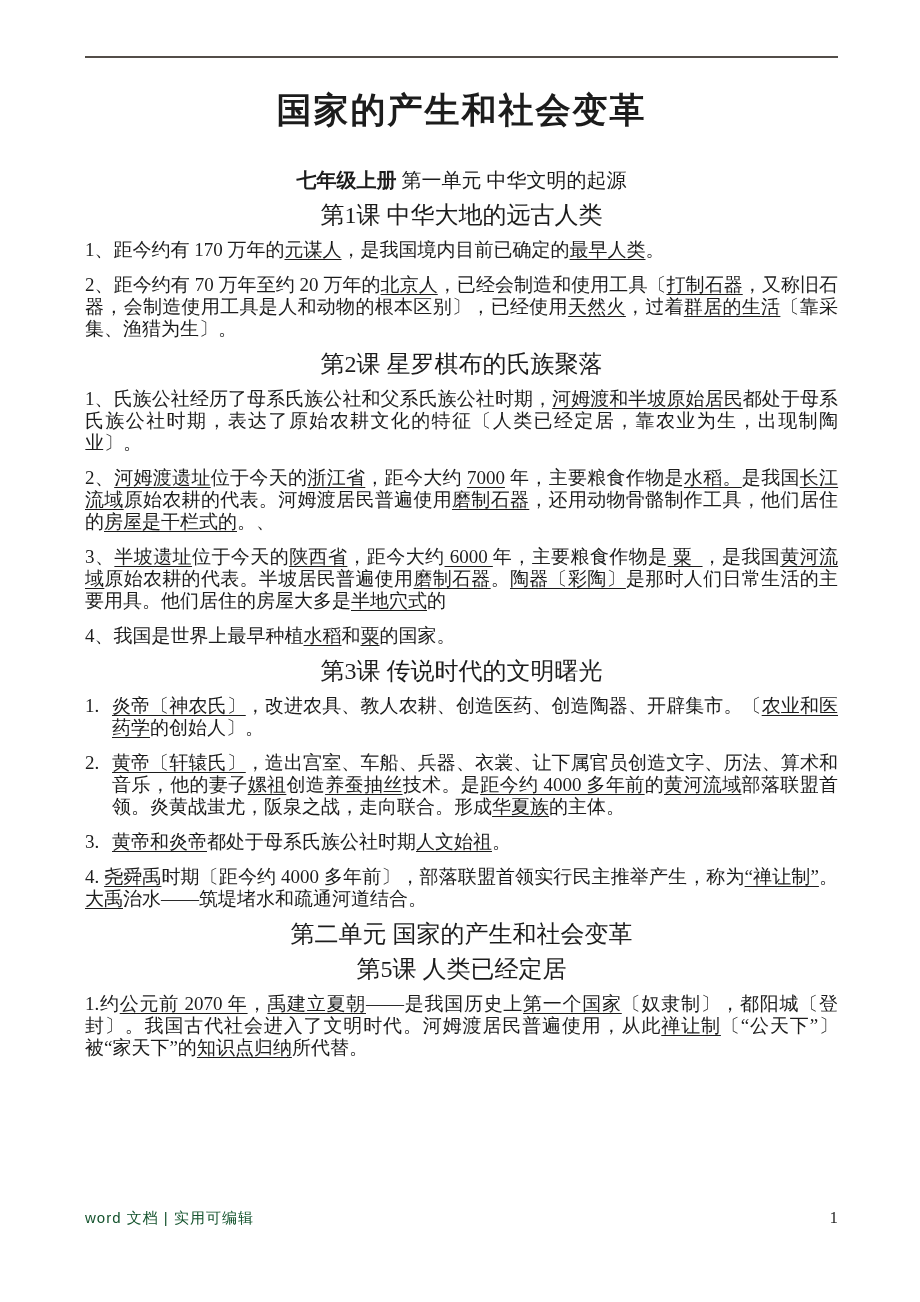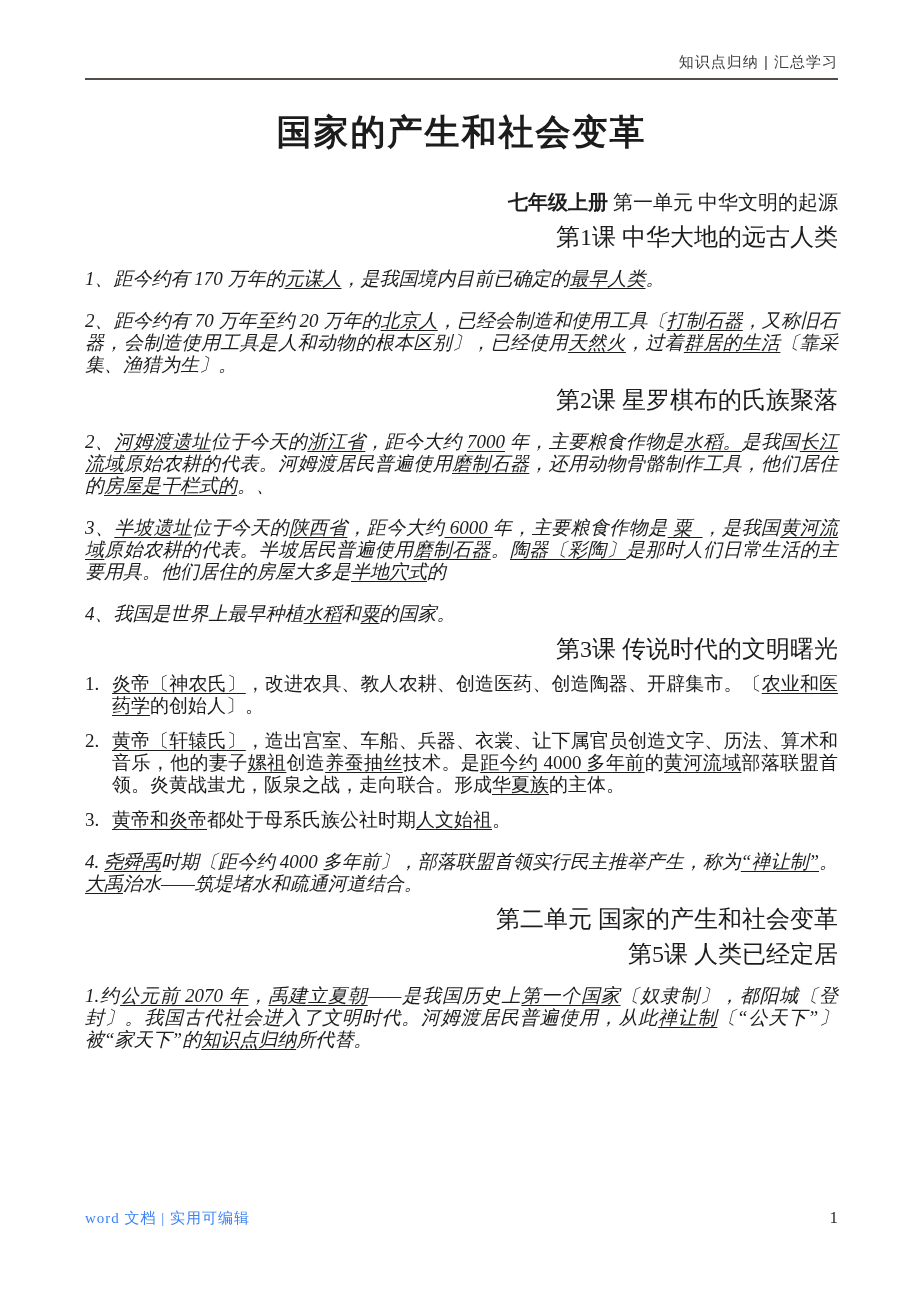--- a/index.html
+++ b/index.html
@@ -36,34 +36,33 @@
     font-size: 35px;
     font-weight: bold;
     letter-spacing: 2px;
     margin: 31px 0 0 0;
     line-height: 44px;
   }
 
   .content { margin-top: 36px; }
 
   .subtitle, .heading, .unit-heading {
-    text-align: right;
+    text-align: center;
     font-size: 20px;
     line-height: 22px;
     margin-top: 13px;
   }
   .heading, .unit-heading { font-size: 24px; }
   .subtitle { margin-top: 0; }
 
   .para {
     font-size: 19px;
     line-height: 22px;
     text-align: justify;
-    margin-top: 20px;
-    font-style: italic;
+    margin-top: 13px;
   }
   .li {
     display: flex;
     font-size: 19px;
     line-height: 22px;
     margin-top: 13px;
   }
   .li .marker { flex: 0 0 27px; }
   .li .li-body { flex: 1; text-align: justify; }
 
@@ -77,45 +76,43 @@
   .footer {
     position: absolute;
     left: 85px;
     right: 82px;
     top: 1208px;
     display: flex;
     justify-content: space-between;
     align-items: baseline;
   }
   .footer .f-left {
-    font-family: Liberation Serif, serif;
+    font-family: Liberation Sans, sans-serif;
     font-size: 15px;
-    color: #3b82f6;
+    color: #14532d;
     letter-spacing: 1px;
   }
   .footer .f-page {
     font-size: 17px;
     color: #2a2a2a;
   }
 </style>
 </head>
 <body>
 
 <div class="page">
-  <div class="header">
-    <span class="header-text">知识点归纳 | 汇总学习</span>
-  </div>
   <div class="rule"></div>
   <h1 class="doc-title">国家的产生和社会变革</h1>
   <div class="content">
       <div class="subtitle"><span class="b">七年级上册</span><span> 第一单元 中华文明的起源</span></div>
       <div class="heading"><span>第1课 中华大地的远古人类</span></div>
       <div class="para"><span>1、距今约有 170 万年的</span><span class="u">元谋人</span><span>，是我国境内目前已确定的</span><span class="u">最早人类</span><span>。</span></div>
       <div class="para"><span>2、距今约有 70 万年至约 20 万年的</span><span class="u">北京人</span><span>，已经会制造和使用工具〔</span><span class="u">打制石器</span><span>，又称旧石器，会制造使用工具是人和动物的根本区别〕，已经使用</span><span class="u">天然火</span><span>，过着</span><span class="u">群居的生活</span><span>〔靠采集、渔猎为生〕。</span></div>
       <div class="heading"><span>第2课 星罗棋布的氏族聚落</span></div>
+      <div class="para"><span>1、氏族公社经历了母系氏族公社和父系氏族公社时期，</span><span class="u">河姆渡和半坡原始居民</span><span>都处于母系氏族公社时期，表达了原始农耕文化的特征〔人类已经定居，靠农业为生，出现制陶业〕。</span></div>
       <div class="para"><span>2、</span><span class="u">河姆渡遗址</span><span>位于今天的</span><span class="u">浙江省</span><span>，距今大约 </span><span class="u">7000</span><span> 年，主要粮食作物是</span><span class="u">水稻。</span><span>是我国</span><span class="u">长江流域</span><span>原始农耕的代表。河姆渡居民普遍使用</span><span class="u">磨制石器</span><span>，还用动物骨骼制作工具，他们居住的</span><span class="u">房屋是干栏式的</span><span>。、</span></div>
       <div class="para"><span>3、</span><span class="u">半坡遗址</span><span>位于今天的</span><span class="u">陕西省</span><span>，距今大约</span><span class="u">&nbsp;6000&nbsp;</span><span>年，主要粮食作物是</span><span class="u">&nbsp;粟&nbsp;&nbsp;</span><span>，是我国</span><span class="u">黄河流域</span><span>原始农耕的代表。半坡居民普遍使用</span><span class="u">磨制石器</span><span>。</span><span class="u">陶器〔彩陶〕</span><span>是那时人们日常生活的主要用具。他们居住的房屋大多是</span><span class="u">半地穴式</span><span>的</span></div>
       <div class="para"><span>4、我国是世界上最早种植</span><span class="u">水稻</span><span>和</span><span class="u">粟</span><span>的国家。</span></div>
       <div class="heading"><span>第3课 传说时代的文明曙光</span></div>
       <div class="li">
         <span class="marker">1.</span>
         <span class="li-body"><span class="u">炎帝〔神农氏〕</span><span>，改进农具、教人农耕、创造医药、创造陶器、开辟集市。〔</span><span class="u">农业和医药学</span><span>的创始人〕。</span></span>
       </div>
       <div class="li">
         <span class="marker">2.</span>

